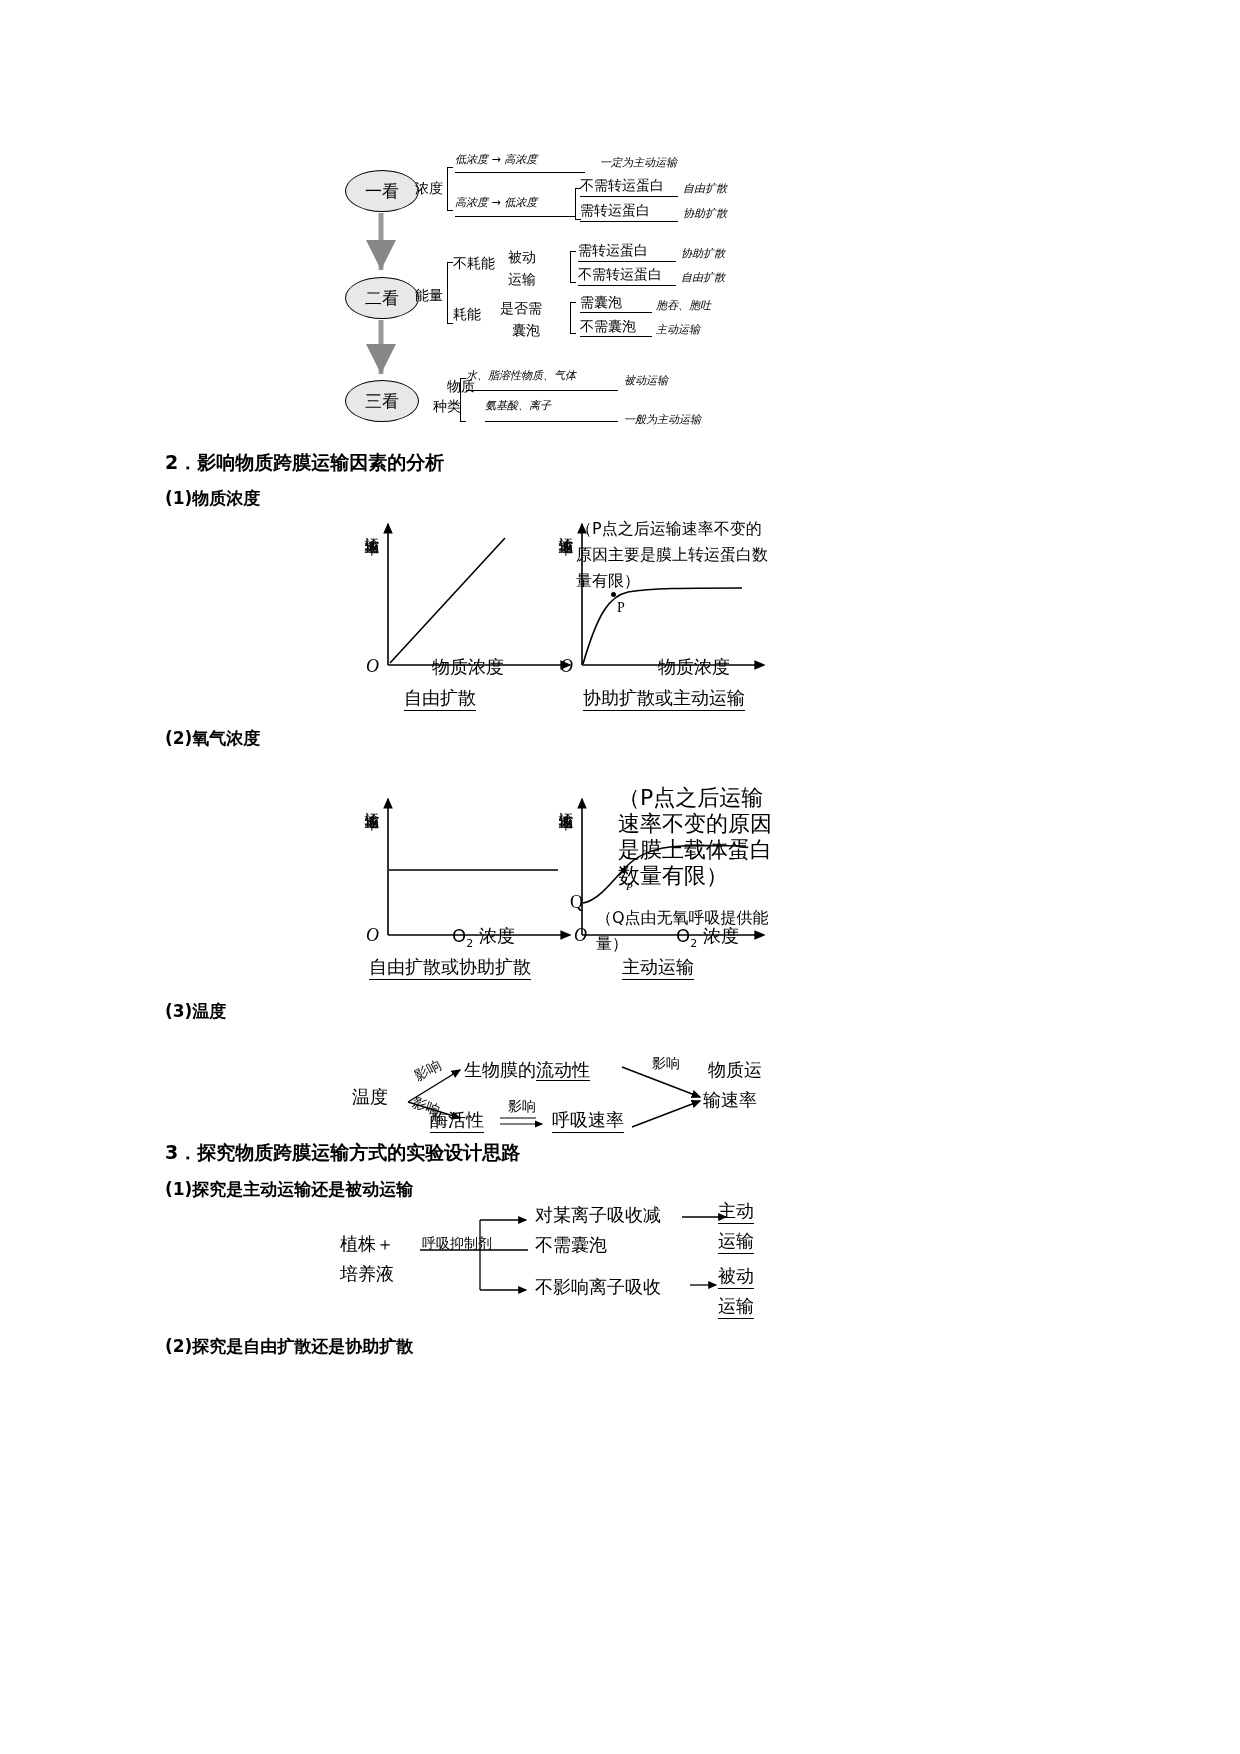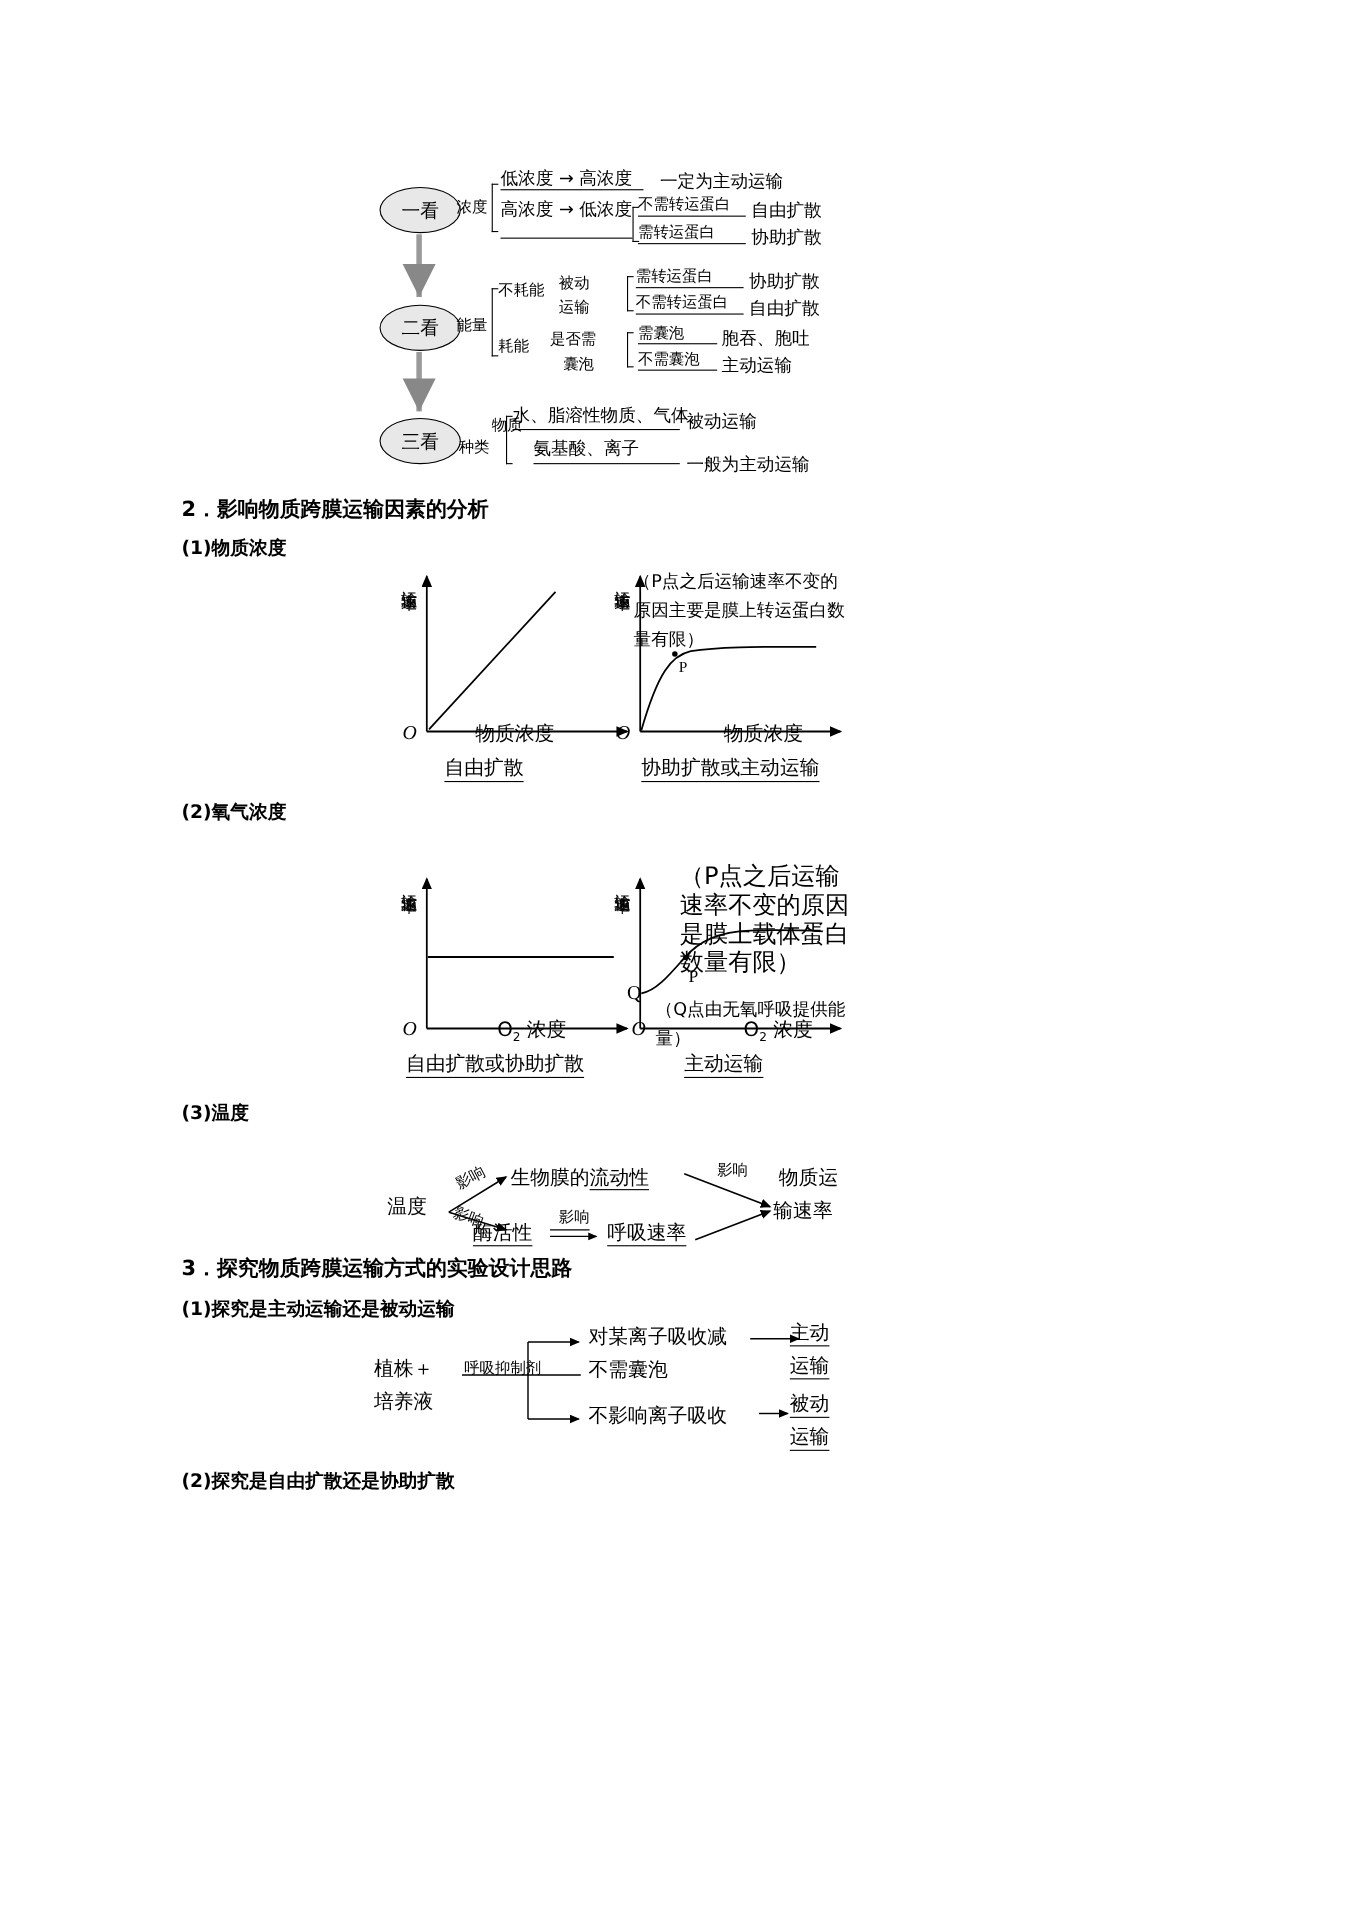--- a/index.html
+++ b/index.html
@@ -11,21 +11,21 @@
     position:relative;
   }
   .page { position:relative; width:1240px; height:1754px; }
 
   
   .t { position:absolute; white-space:nowrap; font-family:"Liberation Serif", serif; }
   .cn { font-family:"DejaVu Sans", sans-serif; }
   .hdr { font-weight:bold; font-size:19px; font-family:"DejaVu Sans", sans-serif; }
   .sub { font-weight:bold; font-size:17px; font-family:"DejaVu Sans", sans-serif; }
   .sm { font-size:14px; }
-  .md { font-size:16px; }
+  .md { font-size:11px;font-style:italic; }
   .lg { font-size:18px; }
 
   
   .hline { position:absolute; height:1px; background:#000; }
   .vline { position:absolute; width:1px; background:#000; }
   .uline { border-bottom:1px solid #000; }
 
   .ellipse {
     position:absolute; border:1px solid #000; border-radius:50%;
     background:#e8e8e8; display:flex; align-items:center; justify-content:center;
@@ -68,31 +68,31 @@
           <path d="M0,0 L7,3.2 L0,6.4 z" fill="#000"></path>
         </marker>
       </defs>
       <line x1="381" y1="213" x2="381" y2="270" stroke="#9a9a9a" stroke-width="5" marker-end="url(#ah)"></line>
       <line x1="381" y1="320" x2="381" y2="374" stroke="#9a9a9a" stroke-width="5" marker-end="url(#ah)"></line>
     </svg>
 
     <div class="t cn sm" style="left:415px; top:180px;">浓度</div>
     <div class="t cn sm" style="left:415px; top:287px;">能量</div>
     <div class="t cn sm" style="left:419px; top:378px;padding-left:28px;">物质</div>
-    <div class="t cn sm" style="left:403px; top:398px;padding-left:14px;">种类</div>
+    <div class="t cn sm" style="left:419px; top:398px;padding-left:14px;">种类</div>
 
     <div class="vline" style="left:447px; top:167px; height:44px;"></div>
     <div class="hline" style="left:447px; top:167px; width:6px;"></div>
     <div class="hline" style="left:447px; top:210px; width:6px;"></div>
 
     <div class="t cn md" style="left:455px; top:152px;">低浓度 → 高浓度</div>
     <div class="hline" style="left:455px; top:172px; width:130px;"></div>
     <div class="t cn md" style="left:600px; top:155px;">一定为主动运输</div>
 
-    <div class="t cn md" style="left:455px; top:180px;text-align:center;">高浓度 → 低浓度</div>
+    <div class="t cn md" style="left:455px; top:195px;text-align:center;">高浓度 → 低浓度</div>
     <div class="hline" style="left:455px; top:216px; width:120px;"></div>
     <div class="vline" style="left:575px; top:188px; height:32px;"></div>
     <div class="hline" style="left:575px; top:188px; width:6px;"></div>
     <div class="hline" style="left:575px; top:219px; width:6px;"></div>
     <div class="t cn sm" style="left:580px; top:177px;">不需转运蛋白</div>
     <div class="t cn sm" style="left:580px; top:202px;">需转运蛋白</div>
     <div class="hline" style="left:580px; top:196px; width:98px;"></div>
     <div class="hline" style="left:580px; top:221px; width:98px;"></div>
     <div class="t cn md" style="left:683px; top:181px;">自由扩散</div>
     <div class="t cn md" style="left:683px; top:206px;">协助扩散</div>

